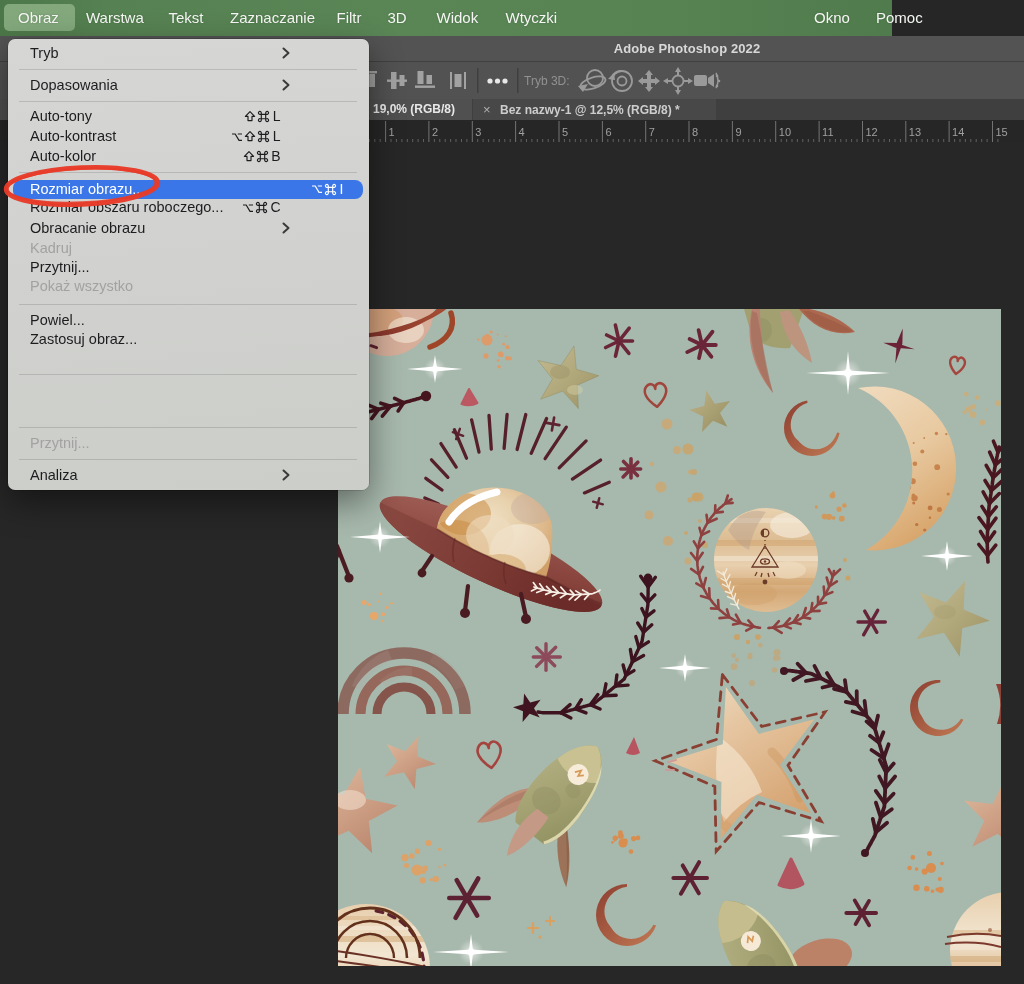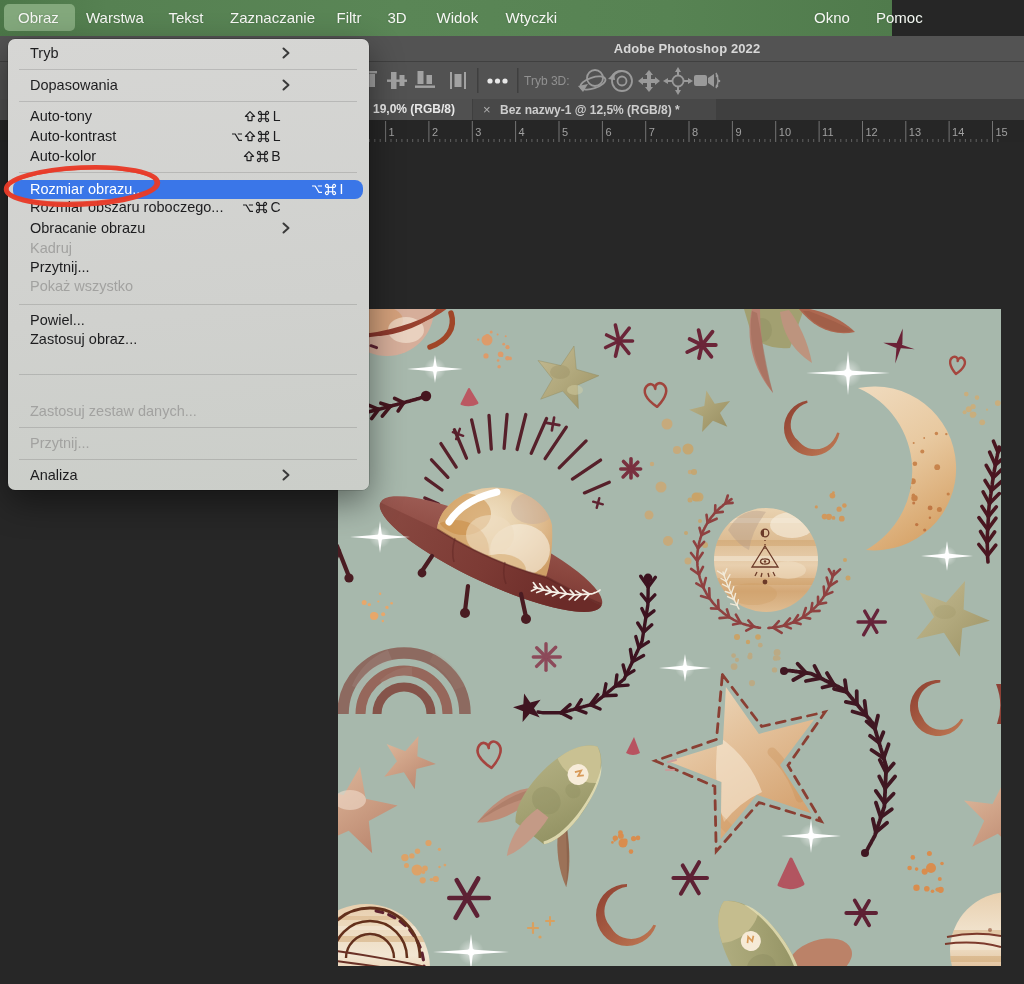--- a/index.html
+++ b/index.html
@@ -1193,23 +1193,20 @@
       <span class="mt">Przytnij...</span>
     </div>
     <div class="msep" style="top:264.7px"></div>
     <div class="mrow" style="top:271.6px">
       <span class="mt">Powiel...</span>
     </div>
     <div class="mrow" style="top:291.1px">
       <span class="mt">Zastosuj obraz...</span>
     </div>
     <div class="msep" style="top:335.0px"></div>
-    <div class="mrow dis" style="top:363.0px">
-      <span class="mt">Zastosuj zestaw danych...</span>
-    </div>
     <div class="msep" style="top:387.7px"></div>
     <div class="mrow dis" style="top:394.6px">
       <span class="mt">Przytnij...</span>
     </div>
     <div class="msep" style="top:420.2px"></div>
     <div class="mrow" style="top:426.7px">
       <span class="mt">Analiza</span>
       <span class="mr mchev"><svg width="8" height="12" viewBox="0 0 8 12" style="vertical-align:-1.5px">
           <path d="M1.5,1.5 L6.5,6 L1.5,10.5" fill="none" stroke="#3a3a3a" stroke-width="2" stroke-linecap="round" stroke-linejoin="round"></path>
         </svg></span>

